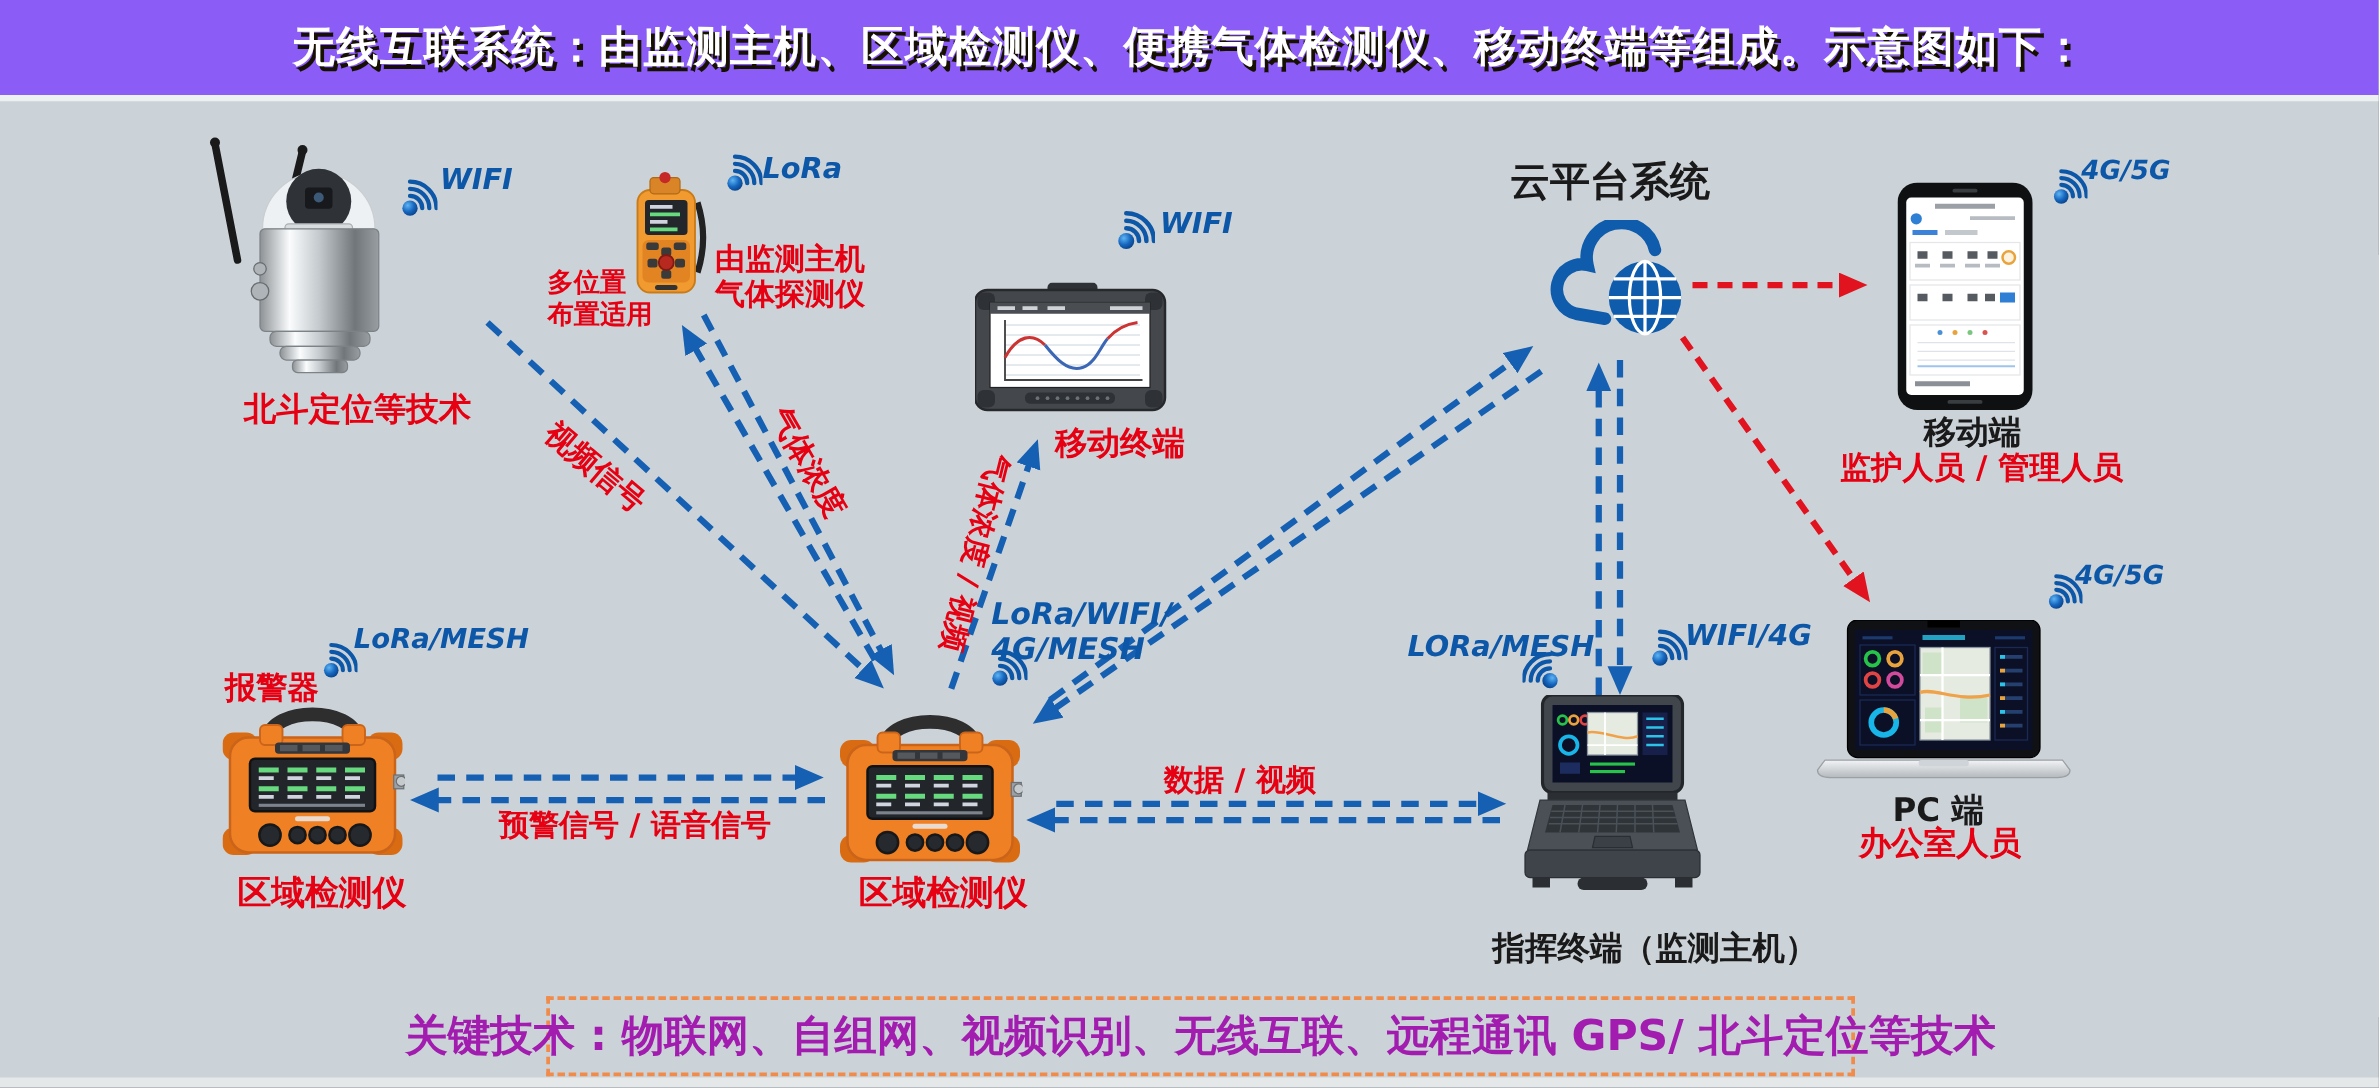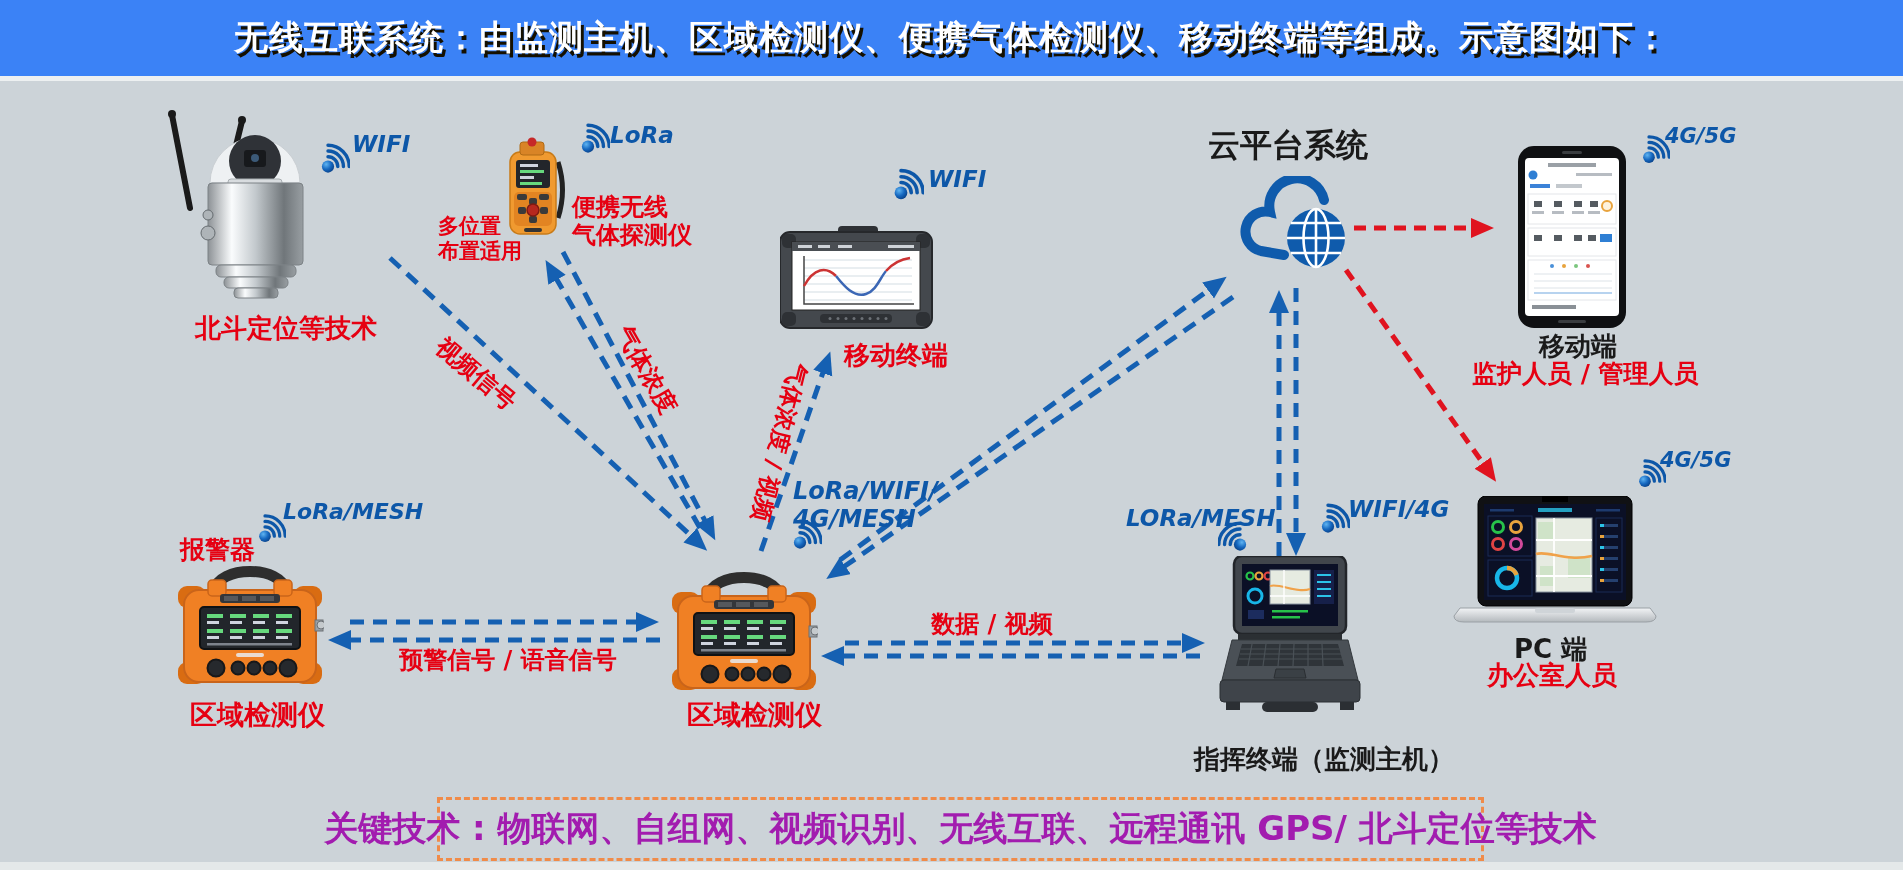--- a/index.html
+++ b/index.html
@@ -3,21 +3,21 @@
 <meta charset="utf-8">
 <style>
   html,body{margin:0;padding:0;background:#9aa0a6;}
   .stage{
     position:relative;width:1903px;height:870px;overflow:hidden;
     background:#ccd3d8;
     font-family:"DejaVu Sans","Liberation Sans",sans-serif;
   }
   .banner{
     position:absolute;left:0;top:0;width:1903px;height:76px;
-    background:#3b82f6;display:flex;align-items:center;justify-content:center;
+    background:#8b5cf6;display:flex;align-items:center;justify-content:center;
   }
   .banner span{
     color:#ffffff;font-size:34px;font-weight:bold;letter-spacing:1px;
     text-shadow:3px 4px 0 #151000;white-space:nowrap;
   }
   .banner-edge{position:absolute;left:0;top:76px;width:1903px;height:5px;background:#edf0f1;}
   .bottom-edge{position:absolute;left:0;top:862px;width:1903px;height:8px;background:#e4e8e9;}
   .lbl{position:absolute;font-weight:bold;white-space:nowrap;line-height:1.18;}
   .red{color:#e60012;}
   .blue{color:#0d57a8;font-style:italic;}
@@ -416,21 +416,21 @@
 
   <div class="lbl blue" style="left:352px;top:131px;font-size:23px">WIFI</div>
   <div class="lbl red" style="left:195px;top:313px;font-size:26px">北斗定位等技术</div>
 
   <div class="lbl blue" style="left:610px;top:122px;font-size:23px">LoRa</div>
   <div class="lbl red" style="left:438px;top:214px;font-size:21px;text-align:left">
     <div>多位置</div>
     <div>布置适用</div>
   </div>
   <div class="lbl red" style="left:572px;top:193px;font-size:24px">
-    <div>便携无线</div>
+    <div>由监测主机</div>
     <div>气体探测仪</div>
   </div>
 
   <div class="lbl blue" style="left:928px;top:166px;font-size:23px">WIFI</div>
   <div class="lbl red" style="left:844px;top:340px;font-size:26px">移动终端</div>
 
   <div class="lbl black" style="left:1208px;top:127px;font-size:32px">云平台系统</div>
 
   <div class="lbl blue" style="left:1665px;top:124px;font-size:21px">4G/5G</div>
   <div class="lbl black" style="left:1539px;top:331px;font-size:26px">移动端</div>

